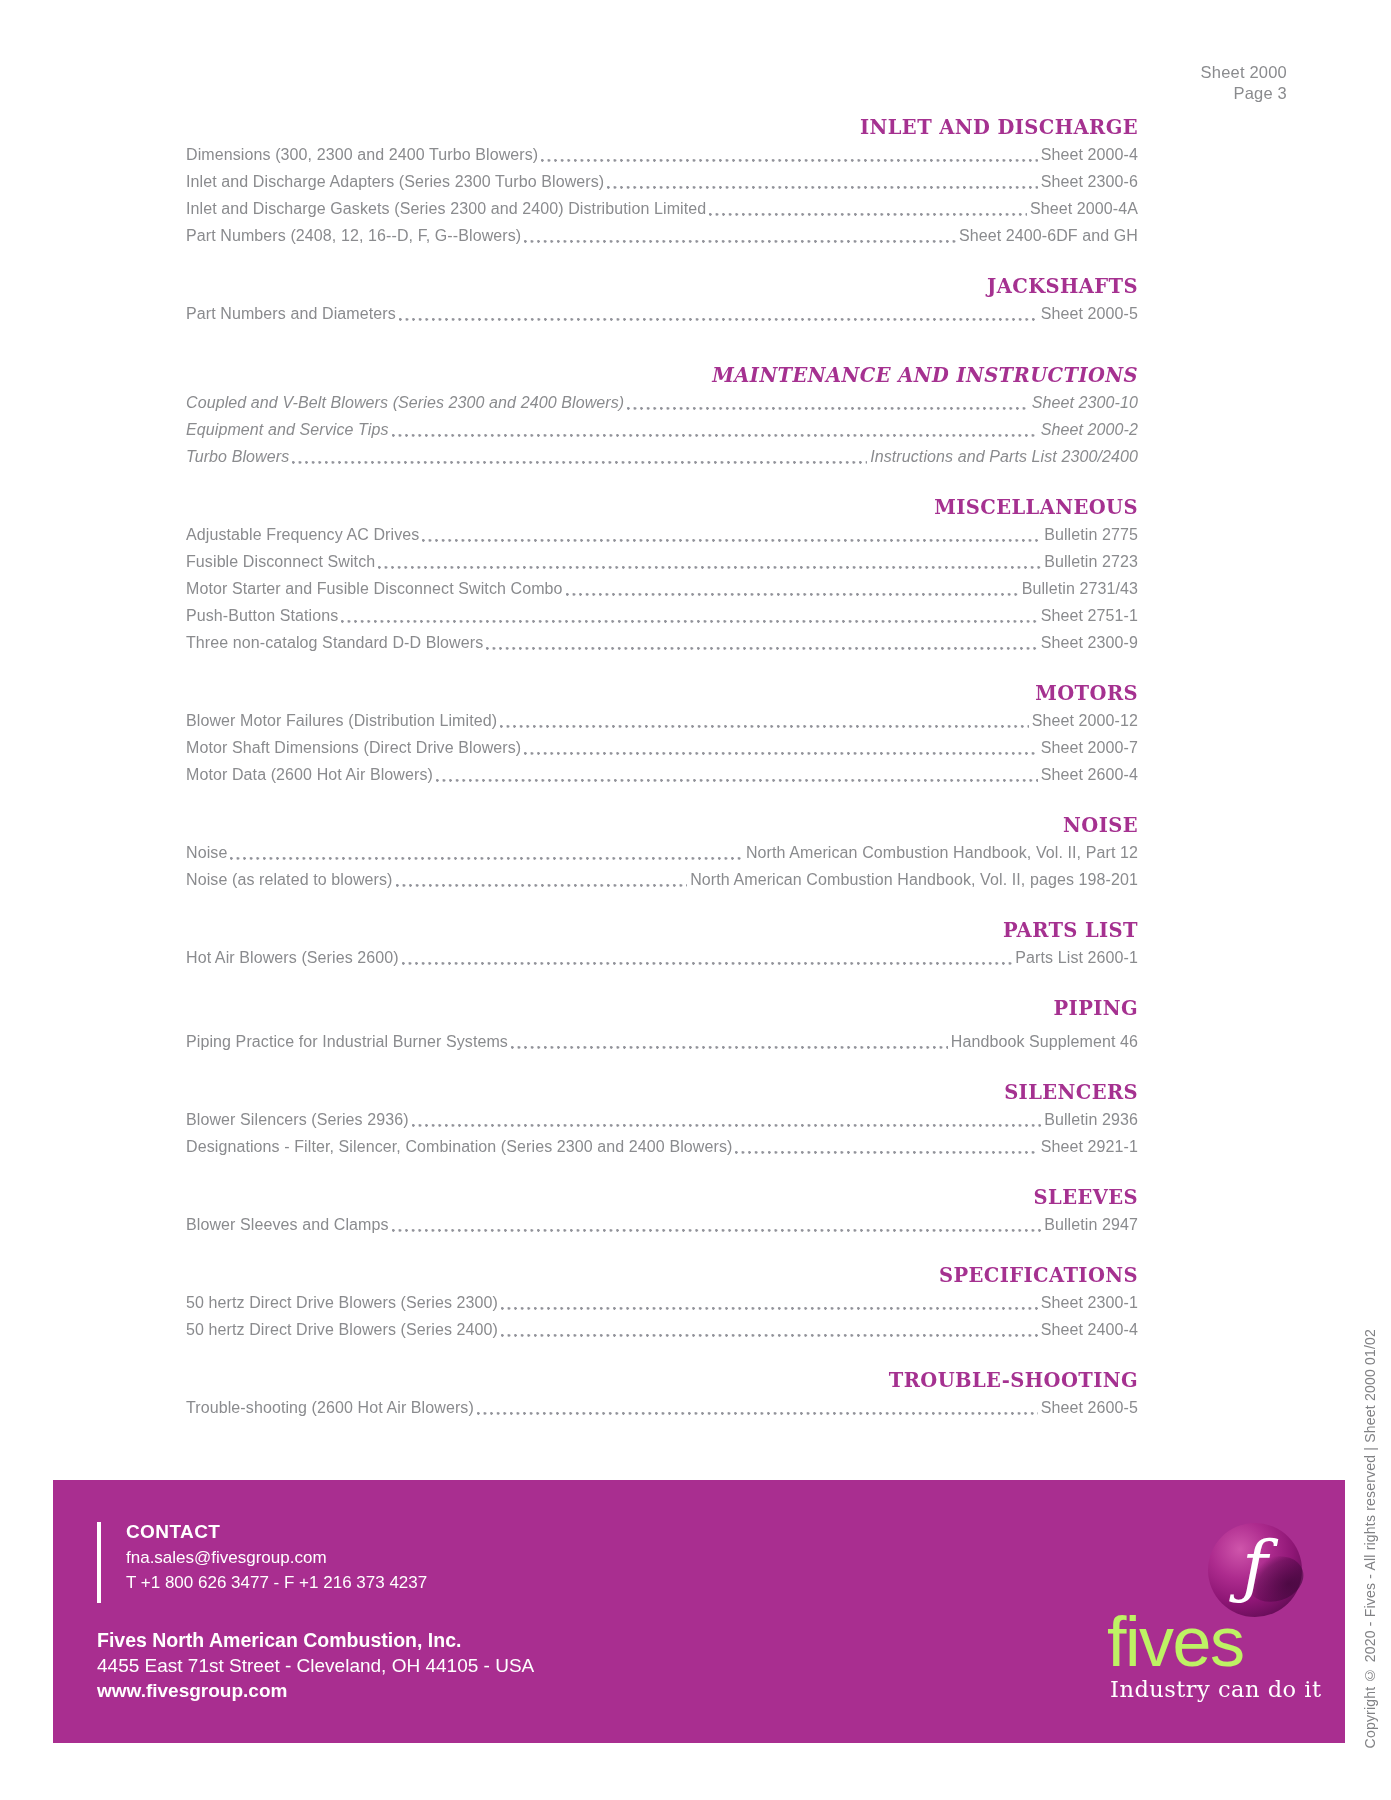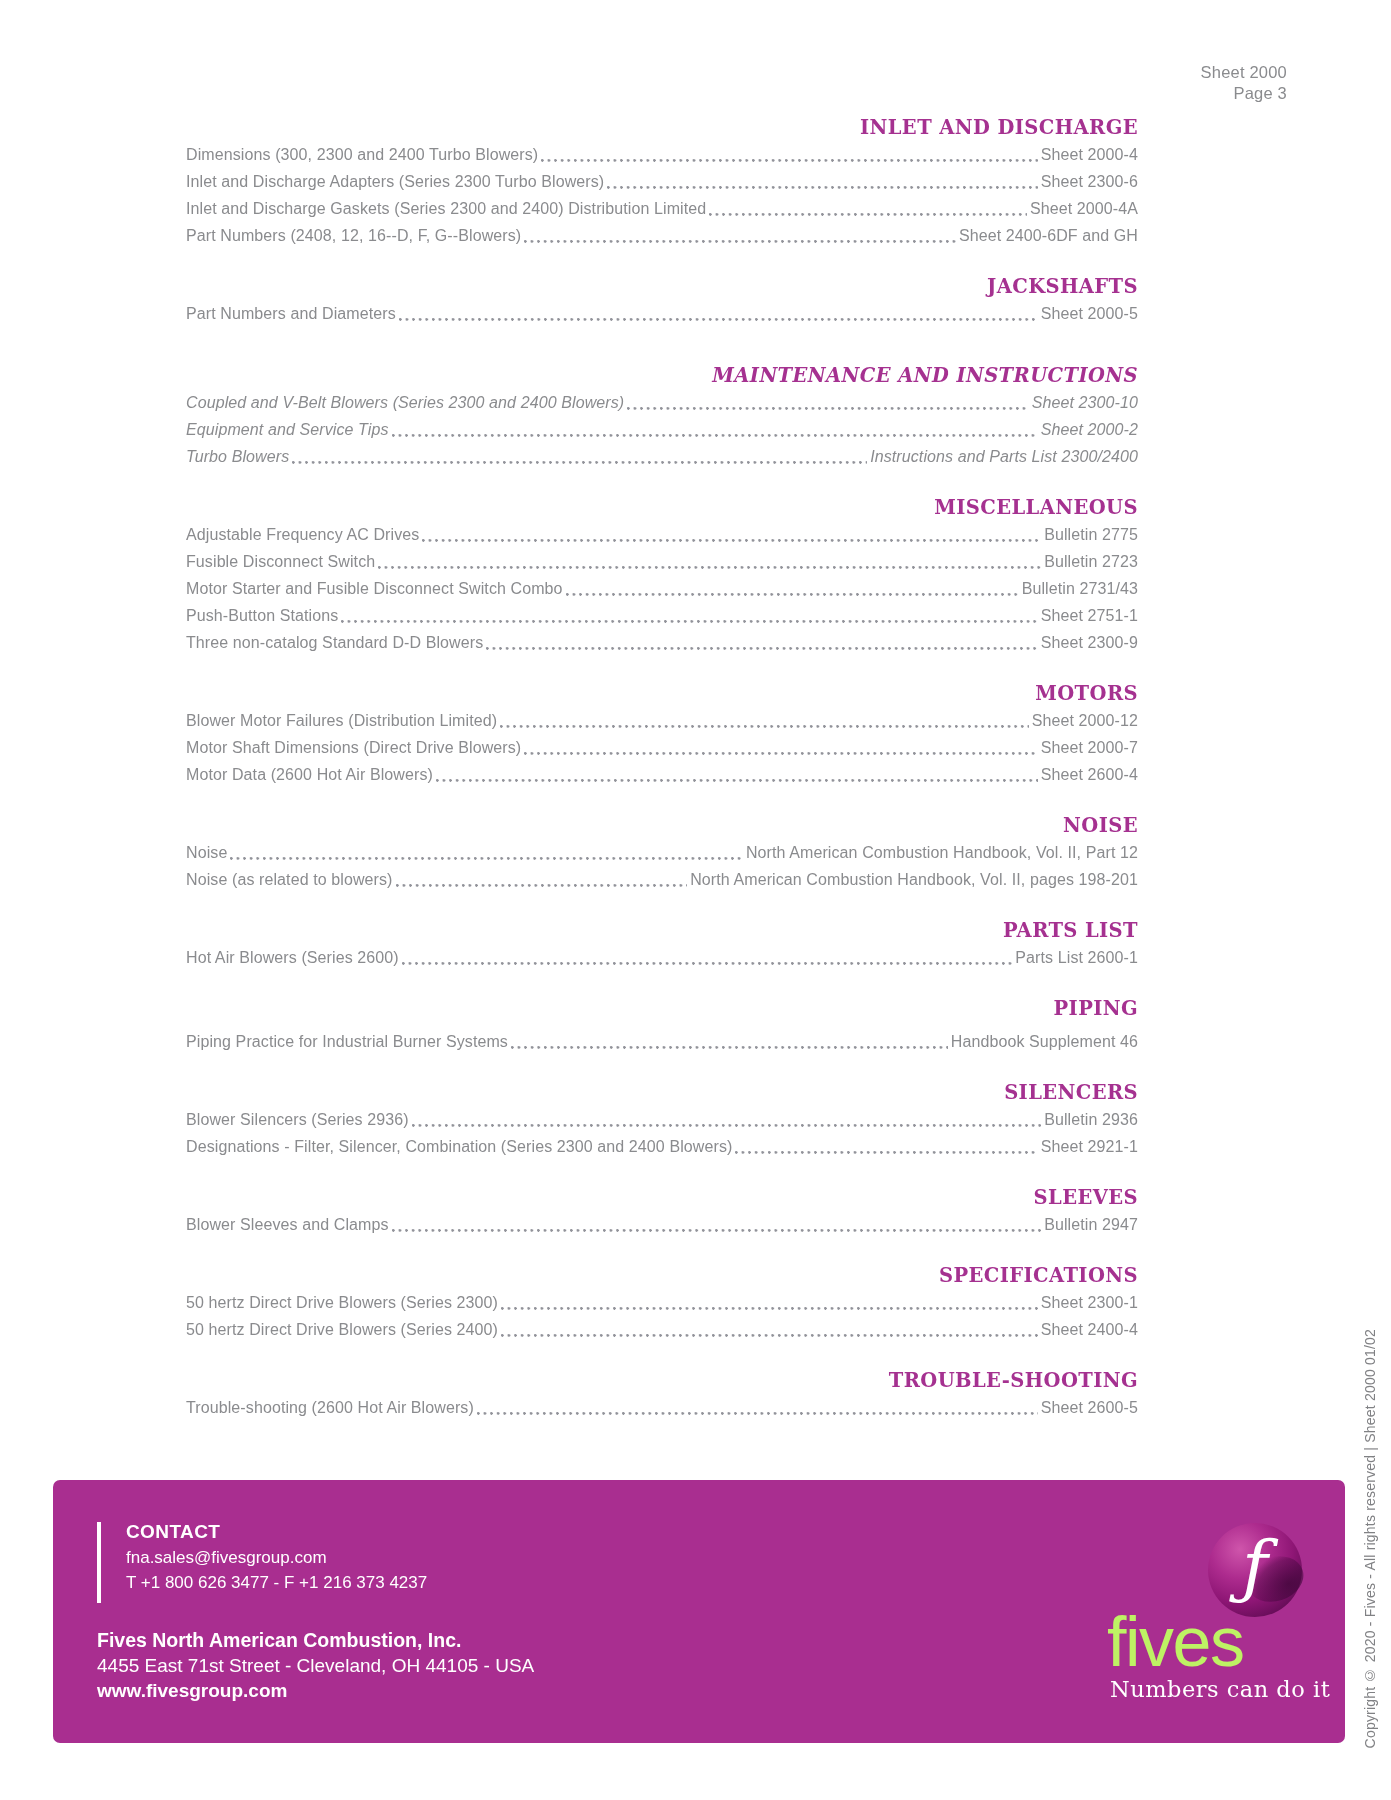--- a/index.html
+++ b/index.html
@@ -39,21 +39,21 @@
     flex:1 1 auto;min-width:14px;align-self:stretch;
     background-image:radial-gradient(circle at 1.3px 1.3px,#92939a 1.15px,rgba(0,0,0,0) 1.5px);
     background-size:6.6px 2.8px;background-repeat:repeat-x;
     background-position:left bottom 6px;
   }
   .entry-ref{white-space:nowrap;padding-left:3px;}
 
   
   .footer-band{
     position:absolute;left:45px;top:1480px;width:1292px;height:263px;
-    background:var(--band);color:#fff;border-radius:7px;
+    background:var(--band);color:#fff;
   }
   .contact-bar{position:absolute;left:44px;top:42px;width:4px;height:81px;background:#fff;}
   .contact-block{position:absolute;left:73px;top:38px;}
   .contact-heading{font-size:19px;font-weight:bold;letter-spacing:0.4px;line-height:27px;}
   .contact-line{font-family:Liberation Sans, sans-serif;font-size:17px;line-height:25px;}
   .company-block{position:absolute;left:44px;top:148px;font-family:Liberation Sans, sans-serif;font-size:19px;line-height:25px;}
   .company-name{font-weight:bold;font-size:19.5px;}
   .website{font-weight:bold;}
 
   
@@ -325,17 +325,17 @@
     </div>
     <div class="company-block">
       <div class="company-name">Fives North American Combustion, Inc.</div>
       <div class="company-address">4455 East 71st Street - Cleveland, OH 44105 - USA</div>
       <div class="website">www.fivesgroup.com</div>
     </div>
     <div class="logo-sphere">
       <span class="logo-f">ƒ</span>
     </div>
     <div class="logo-wordmark">fives</div>
-    <div class="logo-tagline">Numbers can do it</div>
+    <div class="logo-tagline">Industry can do it</div>
   </footer>
 
   <div class="side-note">Copyright © 2020 - Fives - All rights reserved | Sheet 2000 01/02</div>
 </div>
 
 </body></html>

